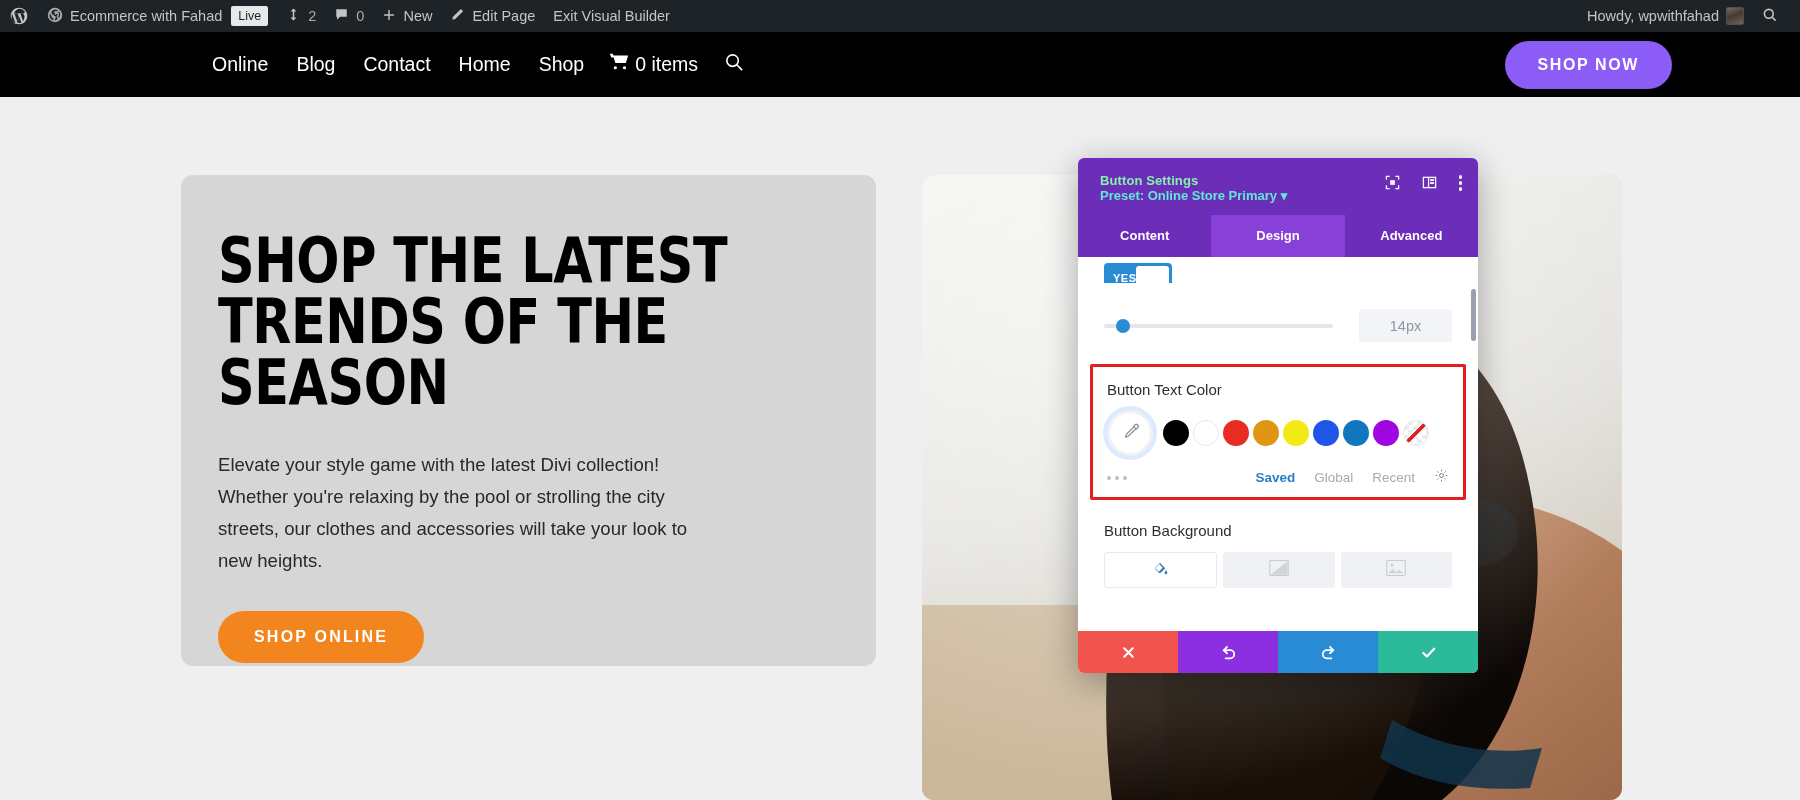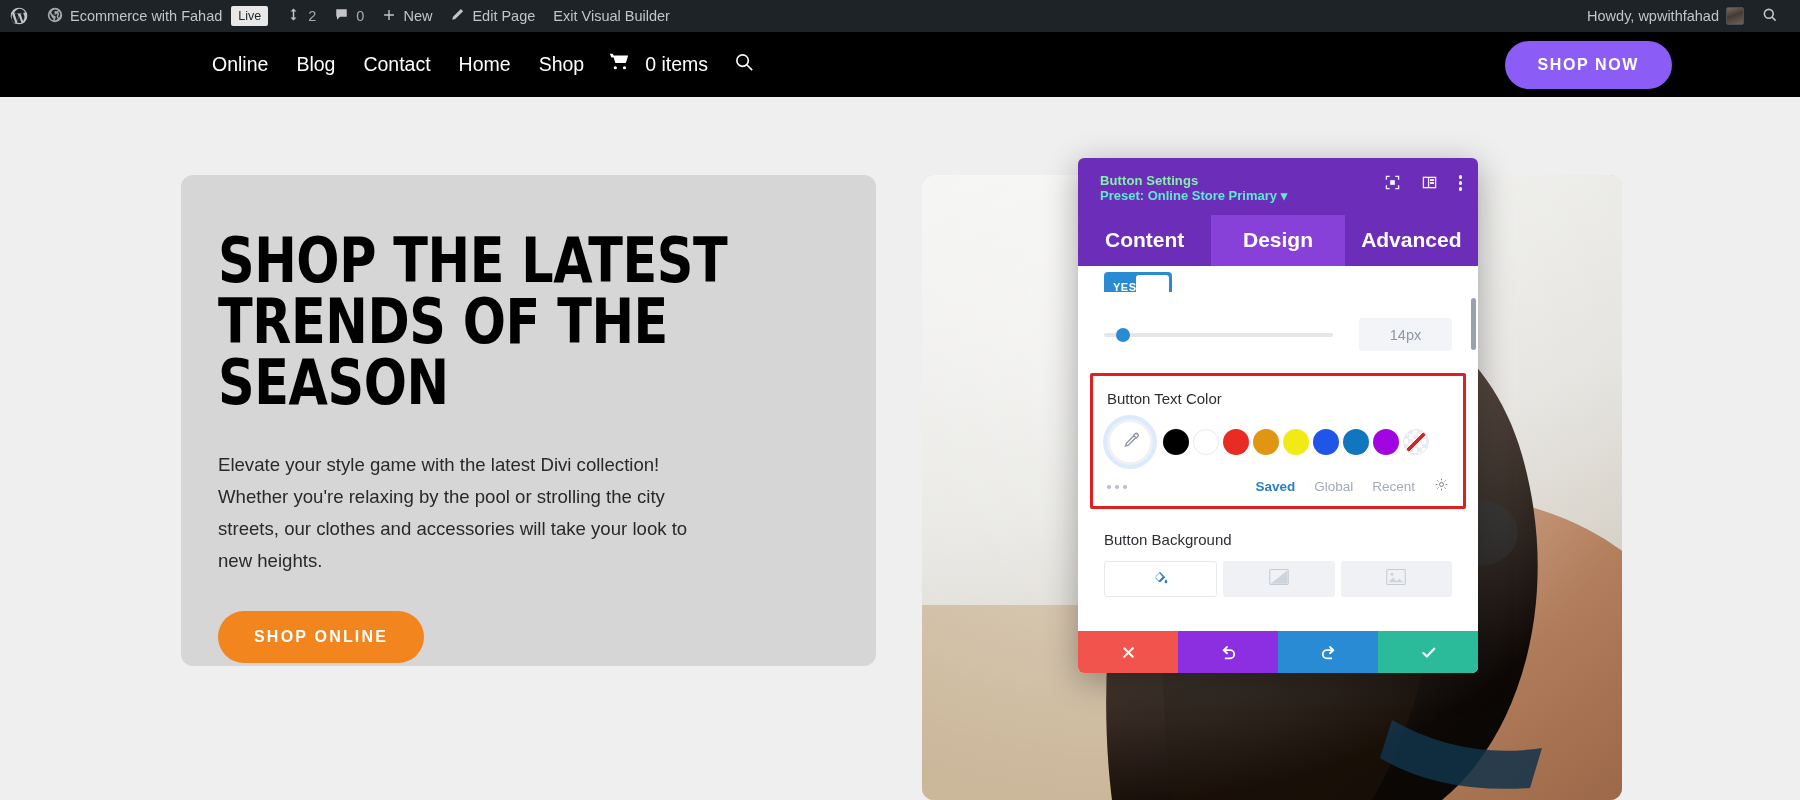--- a/index.html
+++ b/index.html
@@ -51,21 +51,21 @@
   }
   #main-nav {
     display: flex; align-items: center;
     margin-left: 198px; gap: 0px;
   }
   .nav-link {
     color: #ffffff; font-size: 19.5px;
     padding: 0 14px; cursor: pointer; white-space: nowrap;
   }
   .cart-wrap {
-    display: flex; align-items: center; gap: 15px;
+    display: flex; align-items: center; gap: 5px;
     color: #ffffff; font-size: 19.5px; padding-left: 10px;
     cursor: pointer;
   }
   .search-ic { margin-left: 26px; cursor: pointer; }
   #shop-now-btn {
     margin-left: auto; margin-right: 128px;
     background: #8b5cf6;
     color: #fff; font-size: 16px; font-weight: bold;
     letter-spacing: 1.6px;
     padding: 15px 33px; border-radius: 40px;
@@ -145,21 +145,21 @@
     position:absolute; right:16px; top:17px;
     display:flex; align-items:center; gap:22px;
   }
   .hd-ic { cursor:pointer; opacity:.95; display:flex; }
   .kebab { flex-direction:column; gap:2.5px; align-items:center; }
   .kebab i { width:3.5px; height:3.5px; background:#fff; border-radius:50%; display:block; }
 
   #modal-tabs { display:flex; background:#6c2eb9; flex:none; }
   .mtab {
     flex:1; text-align:center; color:#fff;
-    font-size:21px; font-weight:bold;
+    font-size:13px; font-weight:bold;
     padding: 13px 0 14px; cursor:pointer;
   }
   .mtab.active { background:#8841d8; }
 
   #modal-scroll {
     flex:1; background:#fff; position:relative;
     padding: 10px 0 0 0; overflow:hidden;
   }
   #scroll-thumb {
     position:absolute; right:2px; top:32px;

